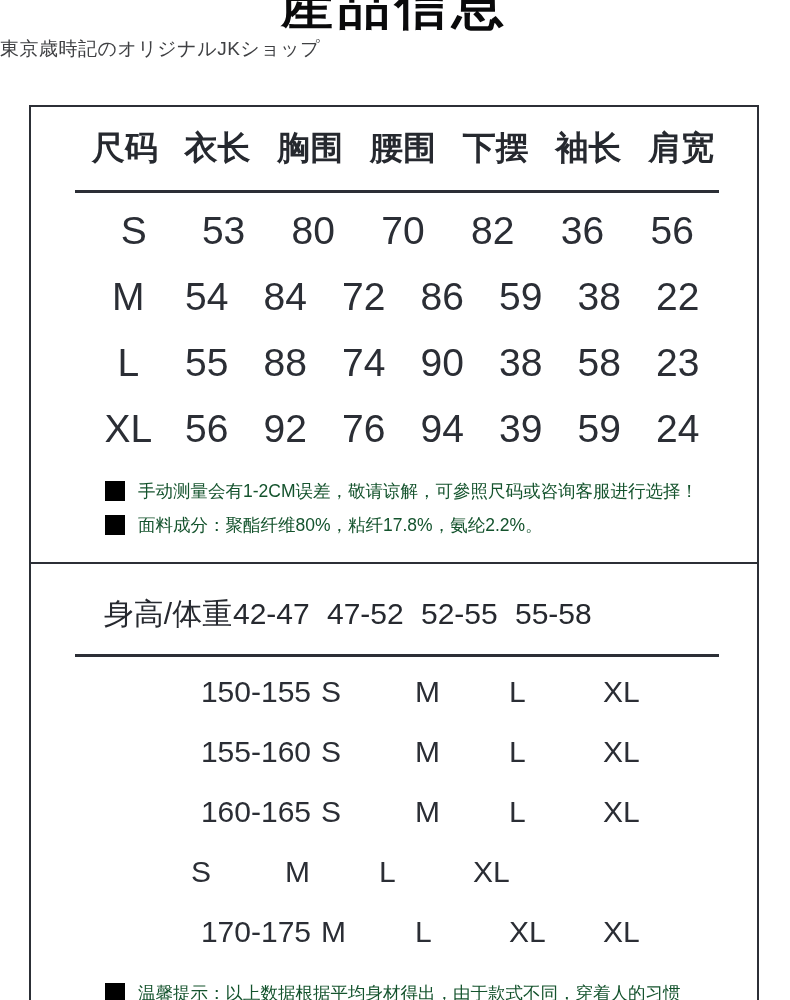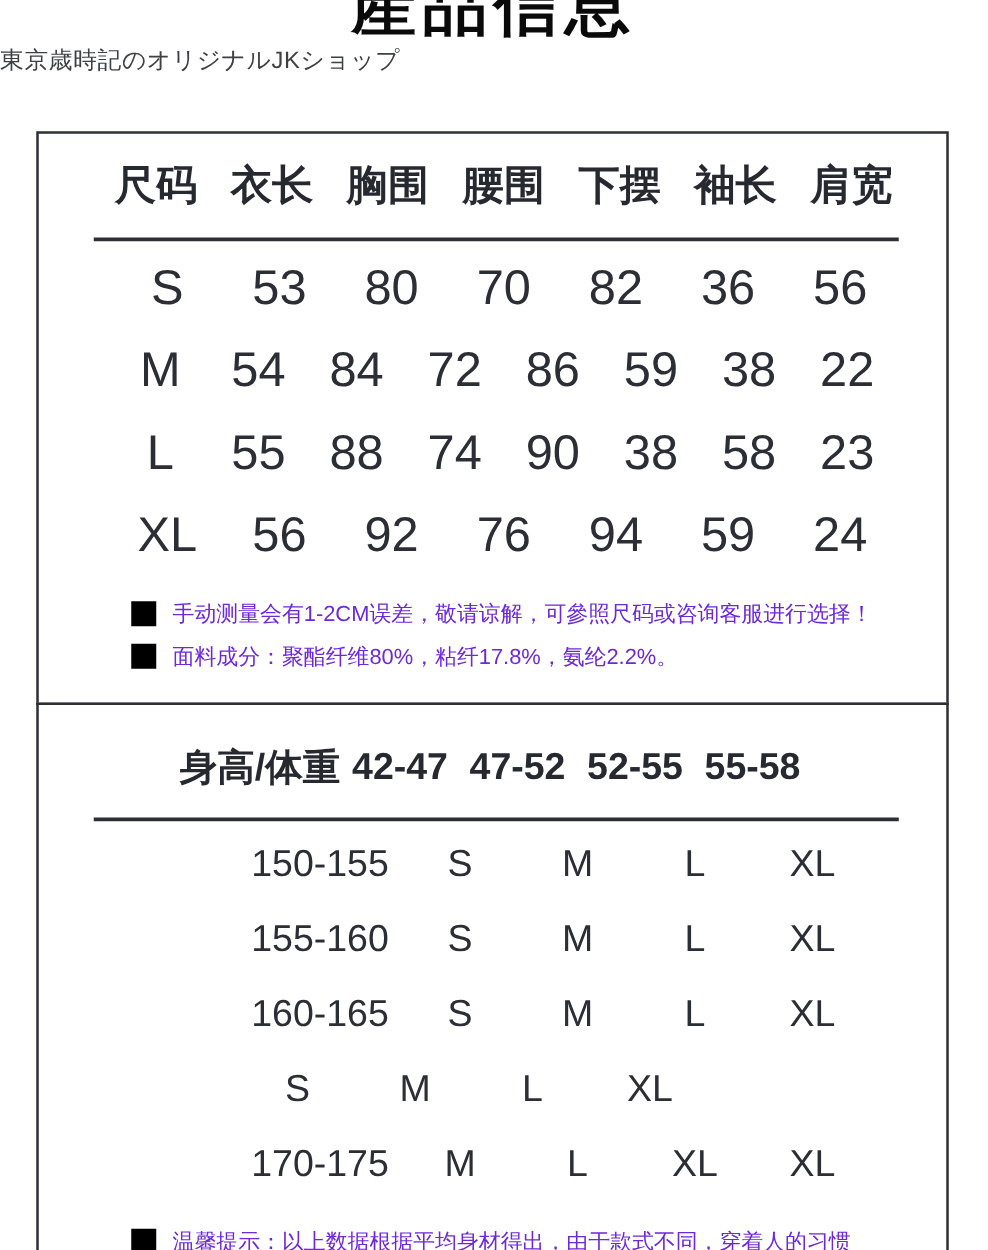--- a/index.html
+++ b/index.html
@@ -71,36 +71,36 @@
     color: #2b2e35;
     white-space: nowrap;
   }
   .notes { margin-top: 12px; padding-left: 74px; }
   .note-line {
     display: flex;
     align-items: center;
     gap: 13px;
     height: 34px;
     font-size: 17.5px;
-    color: #6d28d9;
+    color: #14532d;
     white-space: nowrap;
   }
   .bullet {
     width: 20px;
     height: 20px;
     background: #000;
     flex: 0 0 auto;
   }
   .t2-head {
     display: flex;
     align-items: center;
     height: 80px;
     margin-top: 10px;
-    padding-left: 112px;
-    font-weight: 700;
+    padding-left: 72px;
+    font-weight: 400;
     font-size: 30px;
     color: #26292f;
   }
   .t2-body { padding-top: 5px; }
   .t2-row {
     display: flex;
     align-items: center;
     height: 60px;
     padding-left: 112px;
     font-size: 30px;
@@ -109,21 +109,20 @@
     margin-left: 48px;
   }
   .t2-col-first {
     width: 130px;
     text-align: center;
     white-space: nowrap;
     flex: 0 0 auto;
   }
   .t2-col {
     width: 94px;
-    text-align: center;
     white-space: nowrap;
     flex: 0 0 auto;
   }
   .note-2 { margin-top: 14px; padding-left: 74px; }
 </style>
 </head>
 <body>
 
 <div class="page-title">産品信息</div>
 <div class="page-subtitle">東京歳時記のオリジナルJKショップ</div>
@@ -168,20 +167,21 @@
         <div class="cell">38</div>
         <div class="cell">58</div>
         <div class="cell">23</div>
       </div>
       <div class="t1-row">
         <div class="cell">XL</div>
         <div class="cell">56</div>
         <div class="cell">92</div>
         <div class="cell">76</div>
         <div class="cell">94</div>
+        <div class="cell">39</div>
         <div class="cell">59</div>
         <div class="cell">24</div>
       </div>
     </div>
   <div class="notes" id="t1-notes">
       <div class="note-line">
         <span class="bullet"></span>
         <div class="">手动测量会有1-2CM误差，敬请谅解，可參照尺码或咨询客服进行选择！</div>
       </div>
       <div class="note-line">

